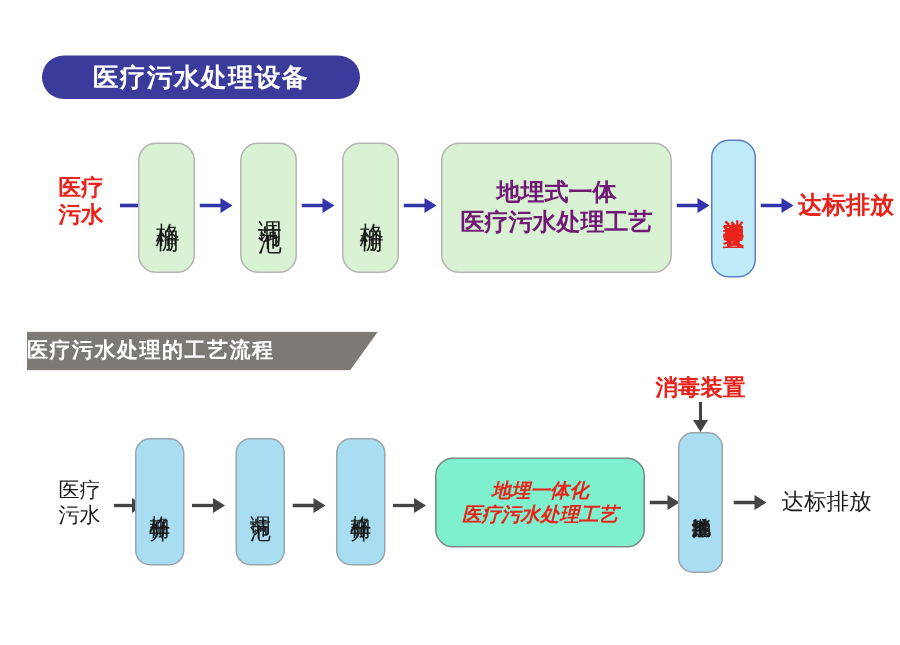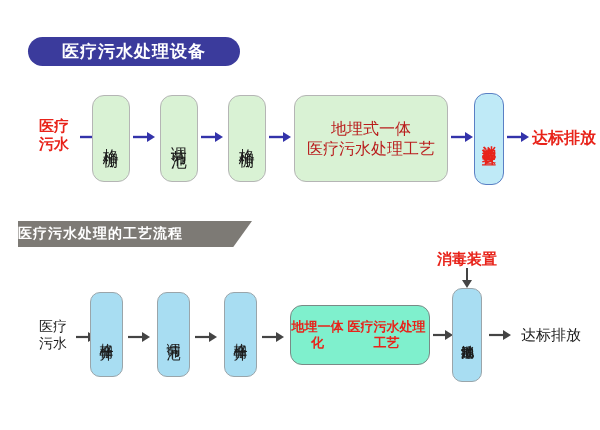--- a/index.html
+++ b/index.html
@@ -110,22 +110,23 @@
     font-size: 15px;
   }
   .vtext.small {
     font-size: 14px;
     letter-spacing: 2px;
   }
 
   .htext {
     font-size: 15px;
     line-height: 1.25;
-    color: #b91c1c;
-    font-family: "Liberation Sans", "DejaVu Sans", sans-serif;
+    color: #701a75;
+    font-family: "Liberation Sans", "DejaVu Sans", sans-serif;
+    font-weight: bold;
   }
   .htext.red {
     color: #e8231a;
     font-weight: bold;
   }
   .htext.small {
     font-size: 13px;
   }
 
   
@@ -276,21 +277,21 @@
     <span class="vtext small">格栅井</span>
   </div>
 
   <div class="arrow" style="left:262px; top:330px;">
     <svg width="22" height="14" viewBox="0 0 22 14">
       <line x1="0" y1="7" x2="15" y2="7" stroke="#444444" stroke-width="2.2"></line>
       <polygon points="14,2 22,7 14,12" fill="#444444"></polygon>
     </svg>
   </div>
 
-  <div class="node node-mint" style="left:290px; top:305px; width:140px; height:60px; flex-direction:row;">
+  <div class="node node-mint" style="left:290px; top:305px; width:140px; height:60px; flex-direction:column;font-style:italic;">
     <div class="htext red small">地埋一体化</div>
     <div class="htext red small">医疗污水处理工艺</div>
   </div>
 
   <div class="arrow" style="left:433px; top:328px;">
     <svg width="20" height="14" viewBox="0 0 20 14">
       <line x1="0" y1="7" x2="13" y2="7" stroke="#444444" stroke-width="2.2"></line>
       <polygon points="12,2 20,7 12,12" fill="#444444"></polygon>
     </svg>
   </div>

